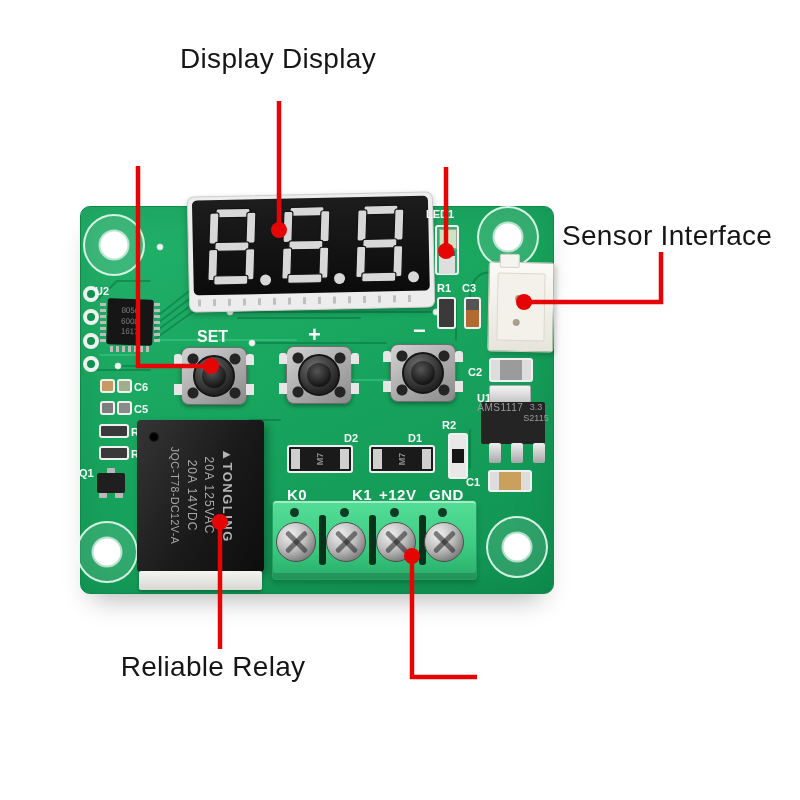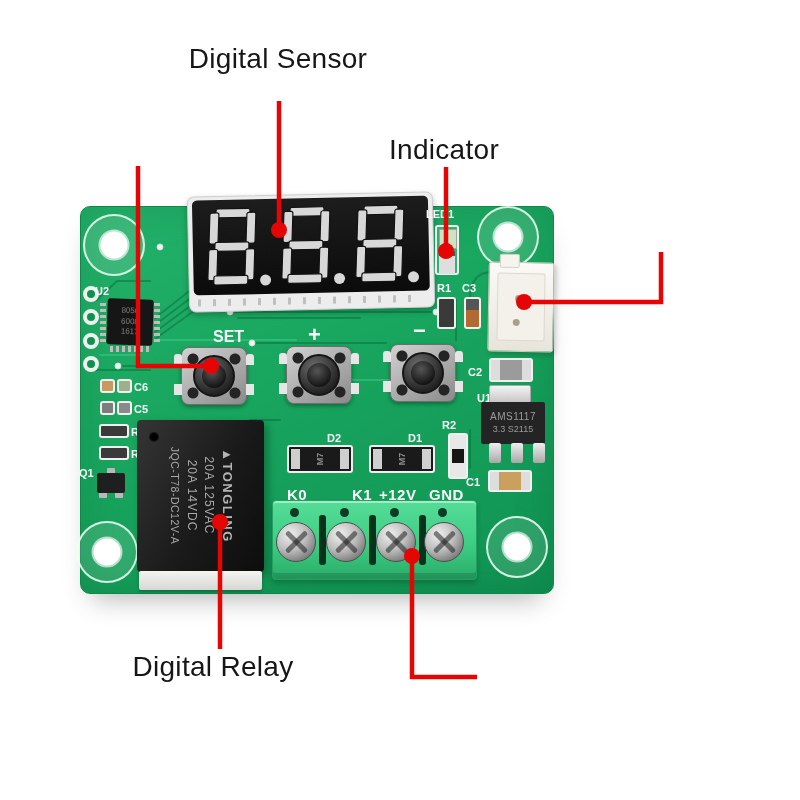--- a/index.html
+++ b/index.html
@@ -16,21 +16,21 @@
        background:linear-gradient(155deg,#23b26b 0%,#18a55e 45%,#109253 100%);
        border:1px solid #0c8a4a;
        box-shadow:inset 0 0 40px rgba(0,60,30,.18), 0 16px 26px -12px rgba(0,0,0,.30);}
   .hole{position:absolute;width:62px;height:62px;border-radius:50%;
         background:rgba(255,255,255,.12);border:2px solid rgba(240,255,246,.85);box-sizing:border-box;}
   .hole .bore{position:absolute;left:50%;top:50%;width:27px;height:27px;border-radius:50%;
         transform:translate(-50%,-50%);background:#ffffff;box-shadow:0 0 0 2px rgba(255,255,255,.65);}
 
   
   .silk{position:absolute;color:#f6fbf8;font-weight:bold;font-size:11px;white-space:nowrap;}
-  .silk.big{font-size:16px;margin-left:16px;}
+  .silk.big{font-size:16px;}
   .silk.sym{font-size:22px;font-weight:bold;}
   .silk.term{font-size:15px;letter-spacing:.5px;}
 
   
   .display{position:absolute;left:188px;top:194px;width:244px;height:114px;background:#ededed;
            border:1px solid #cfcfcf;border-radius:7px;transform:rotate(-1.2deg);
            box-shadow:0 3px 6px rgba(0,0,0,.25);}
   .display .face{position:absolute;left:4px;top:3px;width:236px;height:95px;border-radius:5px;
            background:linear-gradient(#1d1d1d,#0b0b0b);}
   .display .pins{position:absolute;left:8px;top:102px;width:224px;height:7px;opacity:.55;
@@ -94,21 +94,21 @@
   .pinstrip-h{position:absolute;height:6px;background:repeating-linear-gradient(90deg,#bdbdbd 0 3px,transparent 3px 6px);}
   .pad{position:absolute;width:16px;height:16px;border-radius:50%;background:#0f9150;border:4px solid #eef2ef;box-sizing:border-box;}
   .sot23{position:absolute;left:97px;top:473px;width:28px;height:20px;background:#1f1f1f;border-radius:2px;}
   .stub{position:absolute;width:8px;height:7px;background:#b9b9b9;border-radius:1px;}
   .diode{position:absolute;width:66px;height:28px;border-radius:3px;border:2px solid #f0f0f0;background:#1a1a1a;box-sizing:border-box;}
   .diode .cap-l,.diode .cap-r{position:absolute;top:2px;width:9px;height:20px;background:#cfcfcf;}
   .diode .cap-l{left:2px;} .diode .cap-r{right:2px;}
   .diode .mk{position:absolute;left:50%;top:50%;transform:translate(-50%,-50%) rotate(-90deg);
              color:#8d8d8d;font-size:9px;font-weight:bold;}
   .u1body{position:absolute;left:481px;top:402px;width:64px;height:42px;background:#242424;border-radius:2px;
-          color:#9b9b9b;text-align:center;display:flex;flex-direction:column;justify-content:center;line-height:1.25;}
+          color:#9b9b9b;text-align:center;display:flex;flex-direction:row;justify-content:center;line-height:1.25;}
   .u1body .t1{font-size:10px;letter-spacing:.5px;}
   .u1body .t2{font-size:9px;}
   .leg{position:absolute;width:12px;height:20px;border-radius:2px;background:linear-gradient(#efefef,#a8a8a8);}
   .jst{position:absolute;left:488px;top:262px;width:64px;height:88px;border-radius:4px;transform:rotate(1deg);
        background:linear-gradient(180deg,#fbfaf7,#e7e4dc);border:1px solid #cfc9bd;box-shadow:2px 3px 5px rgba(0,0,0,.18);}
   .jst .tab{position:absolute;left:10px;top:-9px;width:18px;height:12px;background:#f6f4ef;border:1px solid #d5d0c5;border-radius:2px;}
   .jst .recess{position:absolute;left:8px;top:10px;width:46px;height:66px;border:1px solid #ddd8cc;background:#f3f1ea;border-radius:2px;}
   .jst .pin{position:absolute;width:7px;height:7px;border-radius:50%;background:#a89f8e;}
 
   
@@ -252,21 +252,21 @@
     <div class="cap">
         <div class="nub"></div>
       </div>
   </div>
   <div class="btn" style="left:390px;top:344px;">
     <div class="cap">
         <div class="nub"></div>
       </div>
   </div>
 
-  <div class="silk" style="left:327px;top:432px;">D2</div>
+  <div class="silk" style="left:344px;top:432px;">D2</div>
   <div class="diode" style="left:287px;top:445px;">
     <div class="cap-l"></div>
     <div class="cap-r"></div>
     <div class="mk">M7</div>
   </div>
   <div class="silk" style="left:408px;top:432px;">D1</div>
   <div class="diode" style="left:369px;top:445px;">
     <div class="cap-l"></div>
     <div class="cap-r"></div>
     <div class="mk">M7</div>
@@ -330,17 +330,17 @@
     <g fill="#e60505">
       <circle cx="279" cy="230" r="8"></circle>
       <circle cx="211" cy="366" r="8"></circle>
       <circle cx="446" cy="251" r="8"></circle>
       <circle cx="524" cy="302" r="8"></circle>
       <circle cx="220" cy="522" r="8"></circle>
       <circle cx="412" cy="556" r="8"></circle>
     </g>
   </svg>
 
-  <div class="callout centered" style="left:278px;top:59px;">Digital Sensor</div>
-  <div class="callout centered" style="left:444px;top:150px;">Indicator</div>
-  <div class="callout centered" style="left:213px;top:667px;">Digital Relay</div>
+  <div class="callout centered" style="left:278px;top:59px;">Display Display</div>
+  <div class="callout lefty" style="left:562px;top:236px;">Sensor Interface</div>
+  <div class="callout centered" style="left:213px;top:667px;">Reliable Relay</div>
 
 </div>
 
 </body></html>

